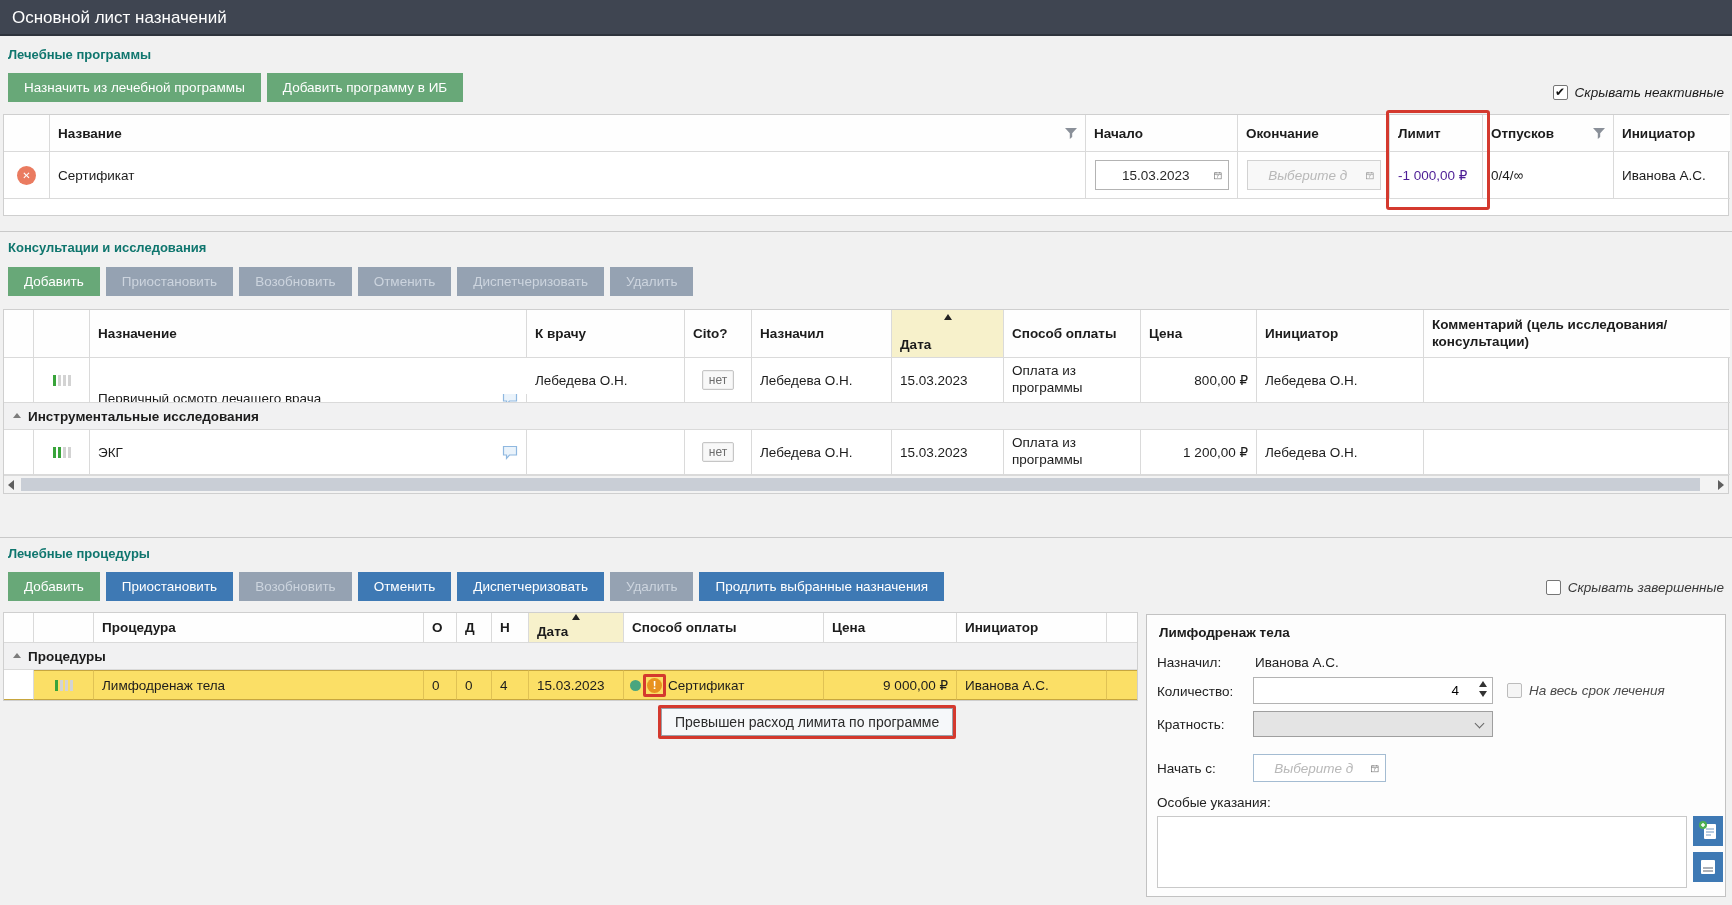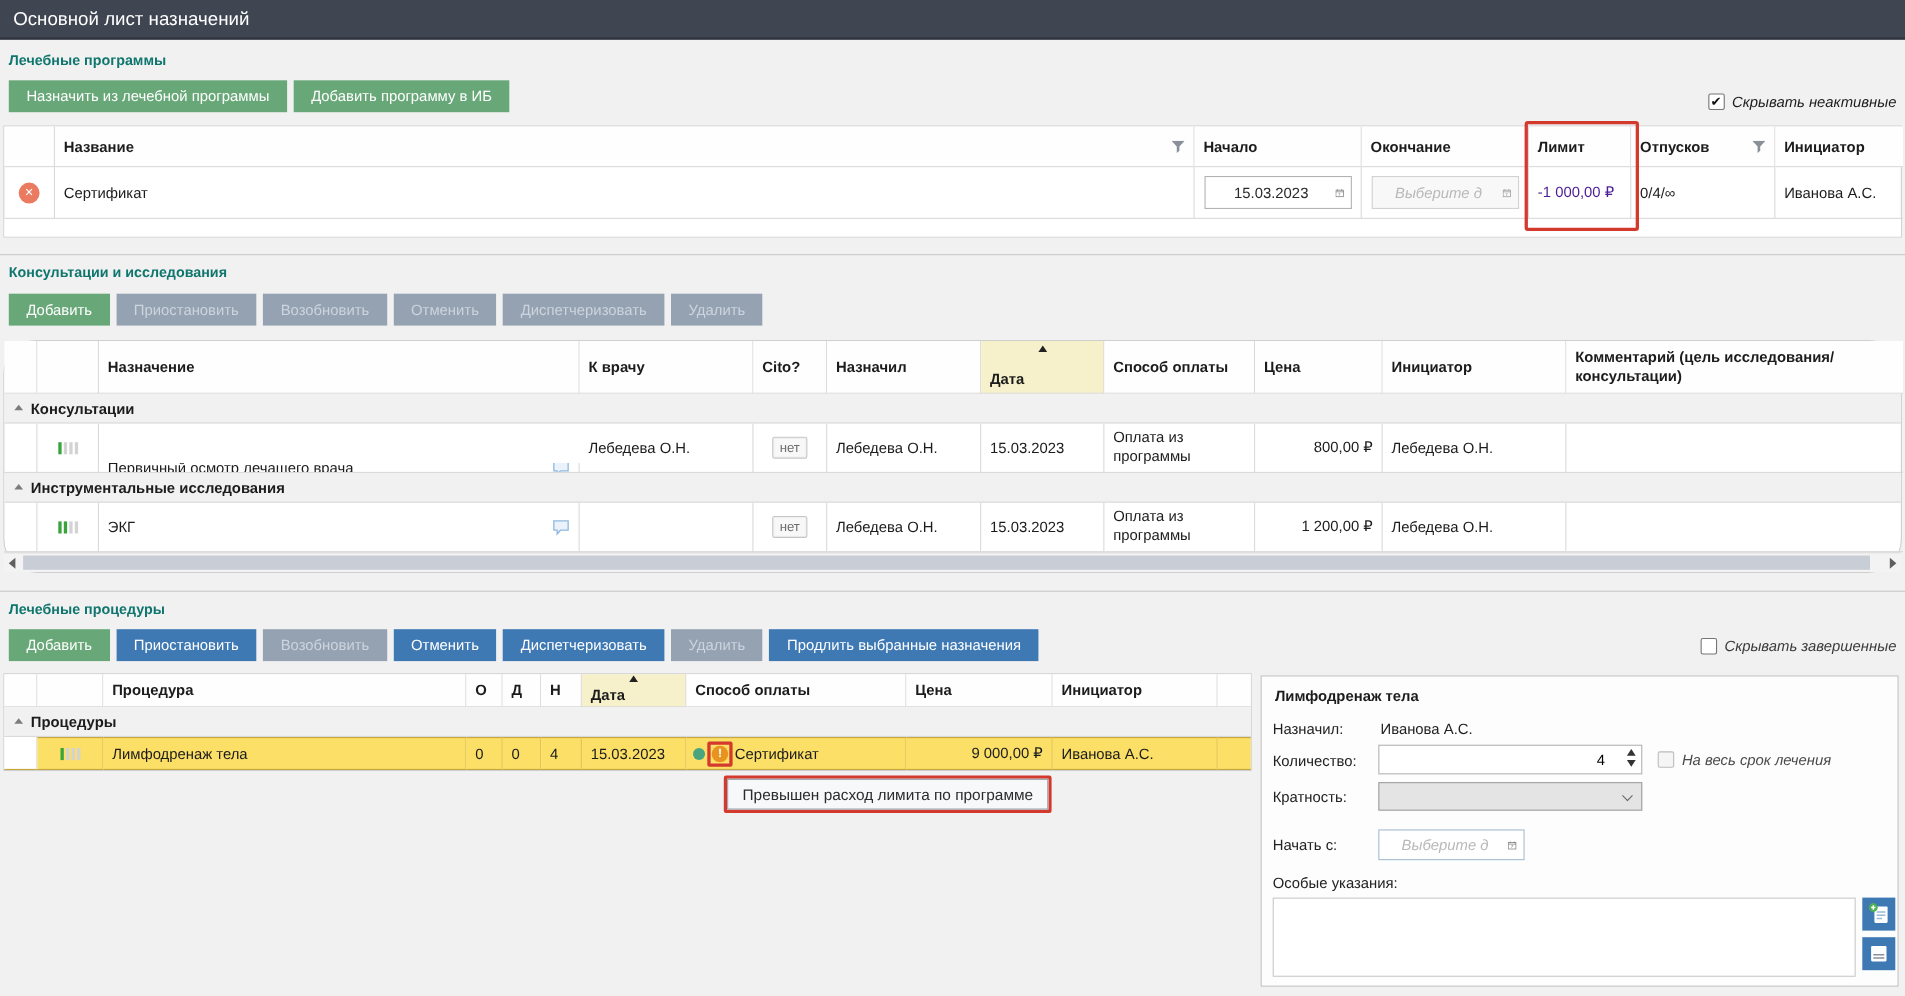--- a/index.html
+++ b/index.html
@@ -196,21 +196,21 @@
 <div class="seclabel" style="left:8px;top:240px;">Консультации и исследования</div>
 <div class="btnrow" style="left:8px;top:267px;">
   <button class="btn green">Добавить</button>
   <button class="btn dis">Приостановить</button>
   <button class="btn dis">Возобновить</button>
   <button class="btn dis">Отменить</button>
   <button class="btn dis">Диспетчеризовать</button>
   <button class="btn dis">Удалить</button>
 </div>
 
-<div class="tbl" style="left:3px;top:309px;width:1726px;border-radius:31px;">
+<div class="tbl" style="left:3px;top:309px;width:1726px;">
   <div class="trow thead" style="height:48px;">
     <div class="c" style="width:30px;"></div>
     <div class="c" style="width:56px;"></div>
     <div class="c" style="width:437px;">
         <span>Назначение</span>
       </div>
     <div class="c" style="width:158px;">
         <span>К врачу</span>
       </div>
     <div class="c" style="width:67px;">
@@ -230,23 +230,20 @@
         <span>Цена</span>
       </div>
     <div class="c" style="width:167px;">
         <span>Инициатор</span>
       </div>
     <div class="c" style="width:306px;border-right:none;line-height:1.25;">
         <span>Комментарий (цель исследования/консультации)</span>
       </div>
   </div>
 
-  <div class="grow" style="height:26px;">
-    <span>Консультации</span>
-  </div>
 
   <div class="trow" style="height:45px;">
     <div class="c" style="width:30px;"></div>
     <div class="c center" style="width:56px;">
       <span class="bars">
           <i class="g"></i>
           <i></i>
           <i></i>
           <i></i>
         </span>

